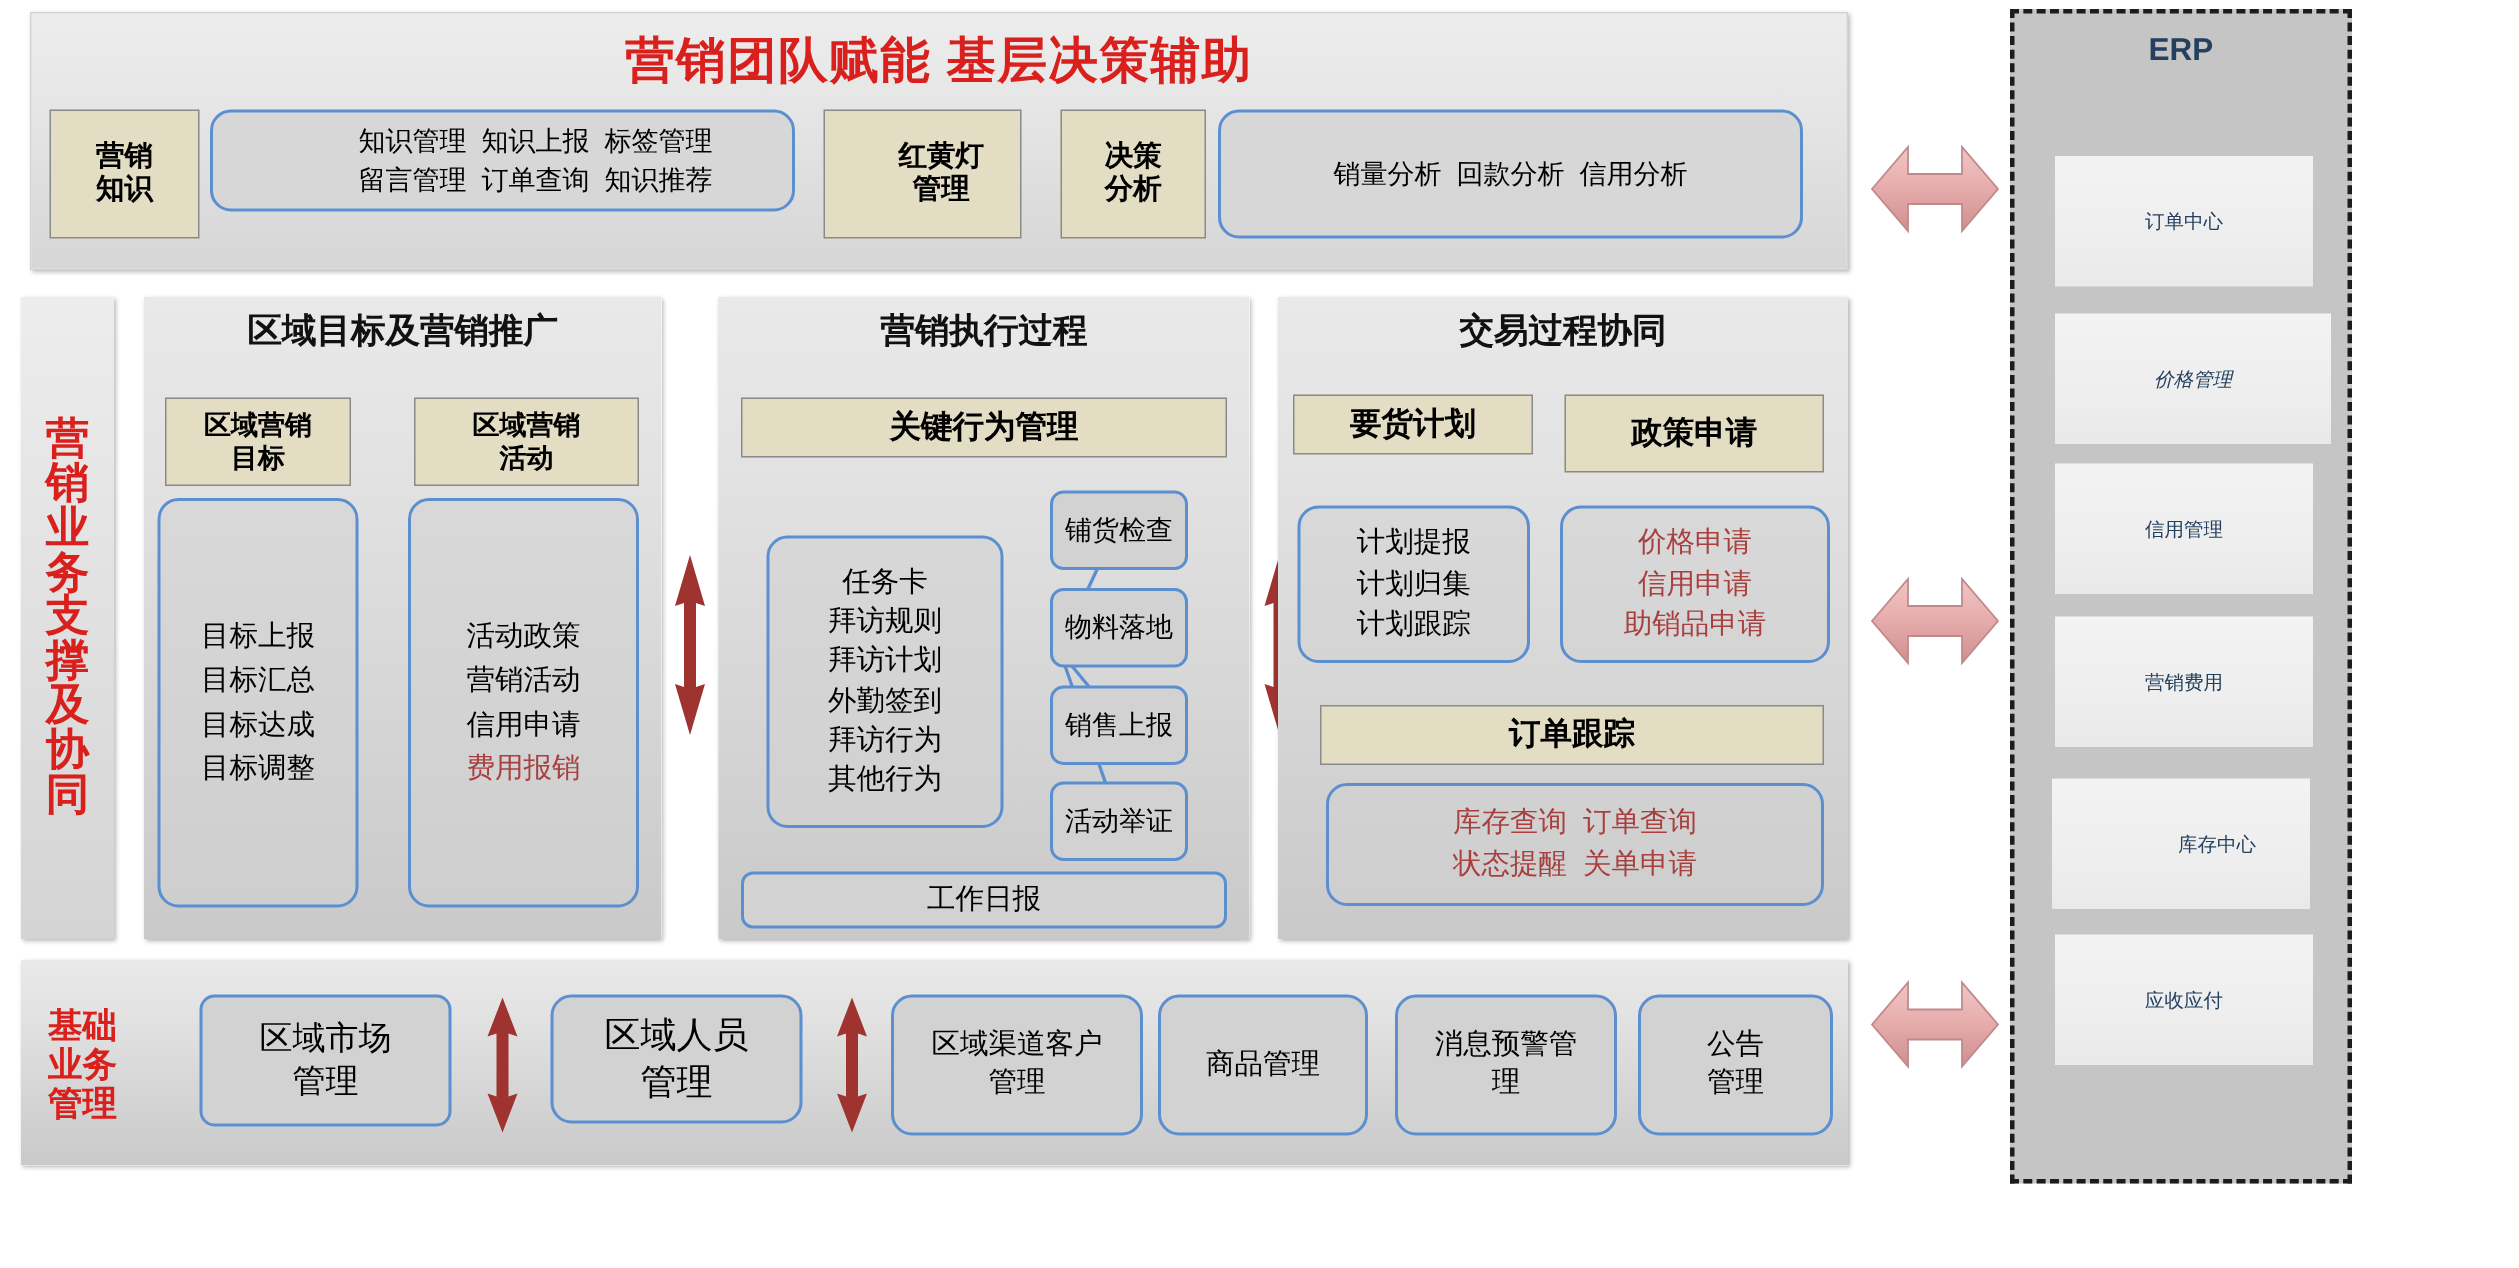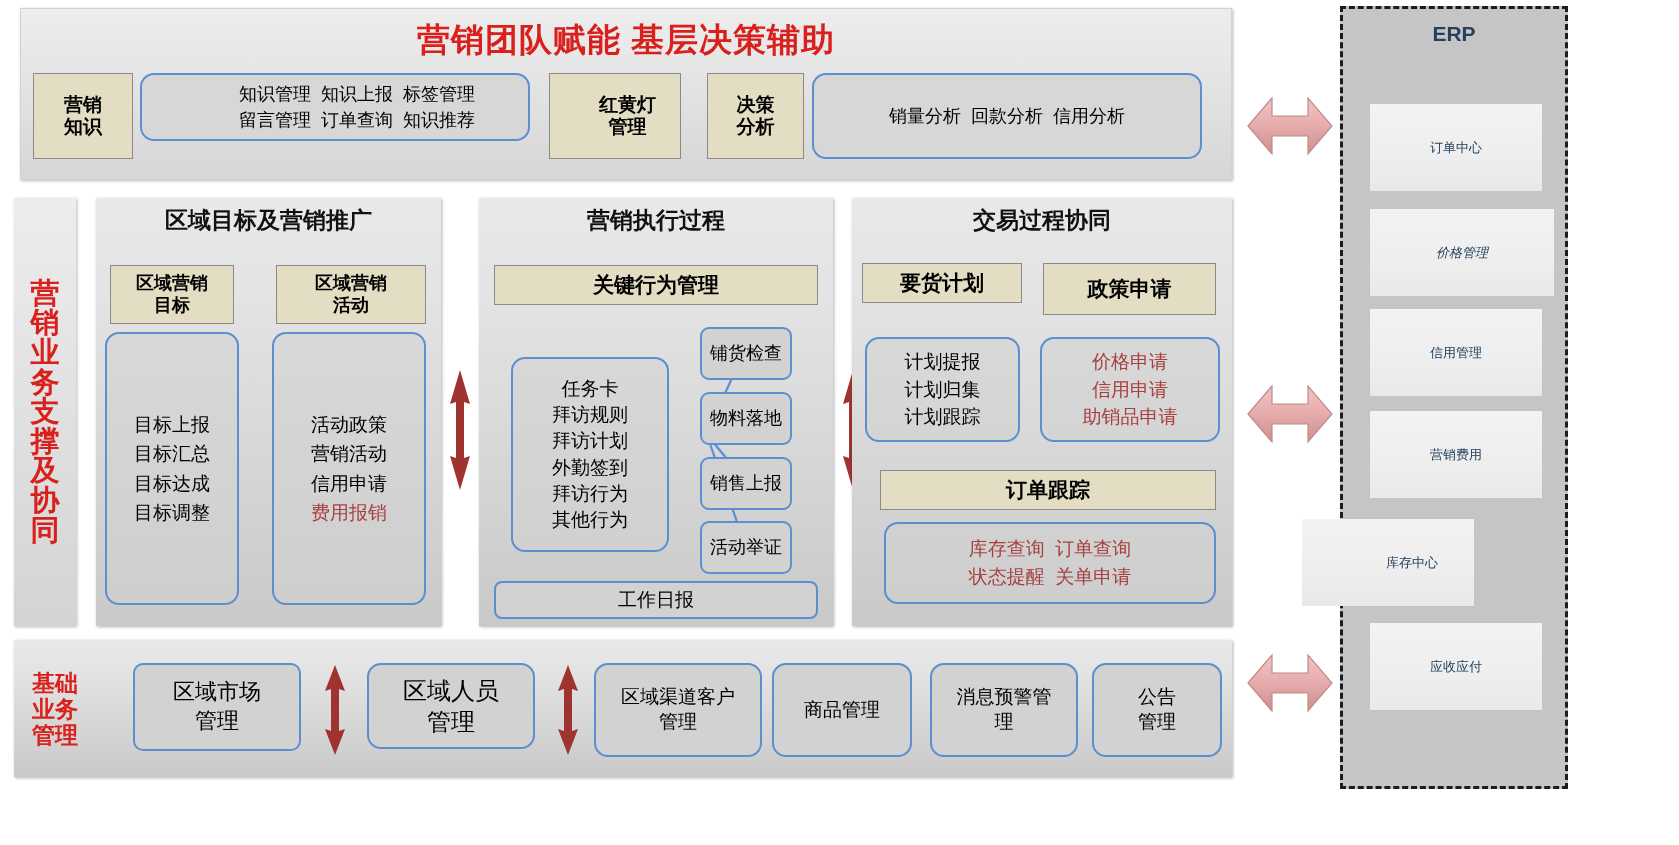--- a/index.html
+++ b/index.html
@@ -327,18 +327,18 @@
 </div>
 <div class="abs erp-item" style="left:1370px;top:209px;width:184px;height:87px;font-style:italic;">
   <span>价格管理</span>
 </div>
 <div class="abs erp-item" style="left:1370px;top:309px;width:172px;height:87px;">
   <span>信用管理</span>
 </div>
 <div class="abs erp-item" style="left:1370px;top:411px;width:172px;height:87px;">
   <span>营销费用</span>
 </div>
-<div class="abs erp-item" style="left:1302px;top:519px;width:172px;height:87px;padding-left:48px;">
+<div class="abs erp-item" style="left:1368px;top:519px;width:172px;height:87px;padding-left:48px;">
   <span>库存中心</span>
 </div>
 <div class="abs erp-item" style="left:1370px;top:623px;width:172px;height:87px;">
   <span>应收应付</span>
 </div>
 
 </body></html>

